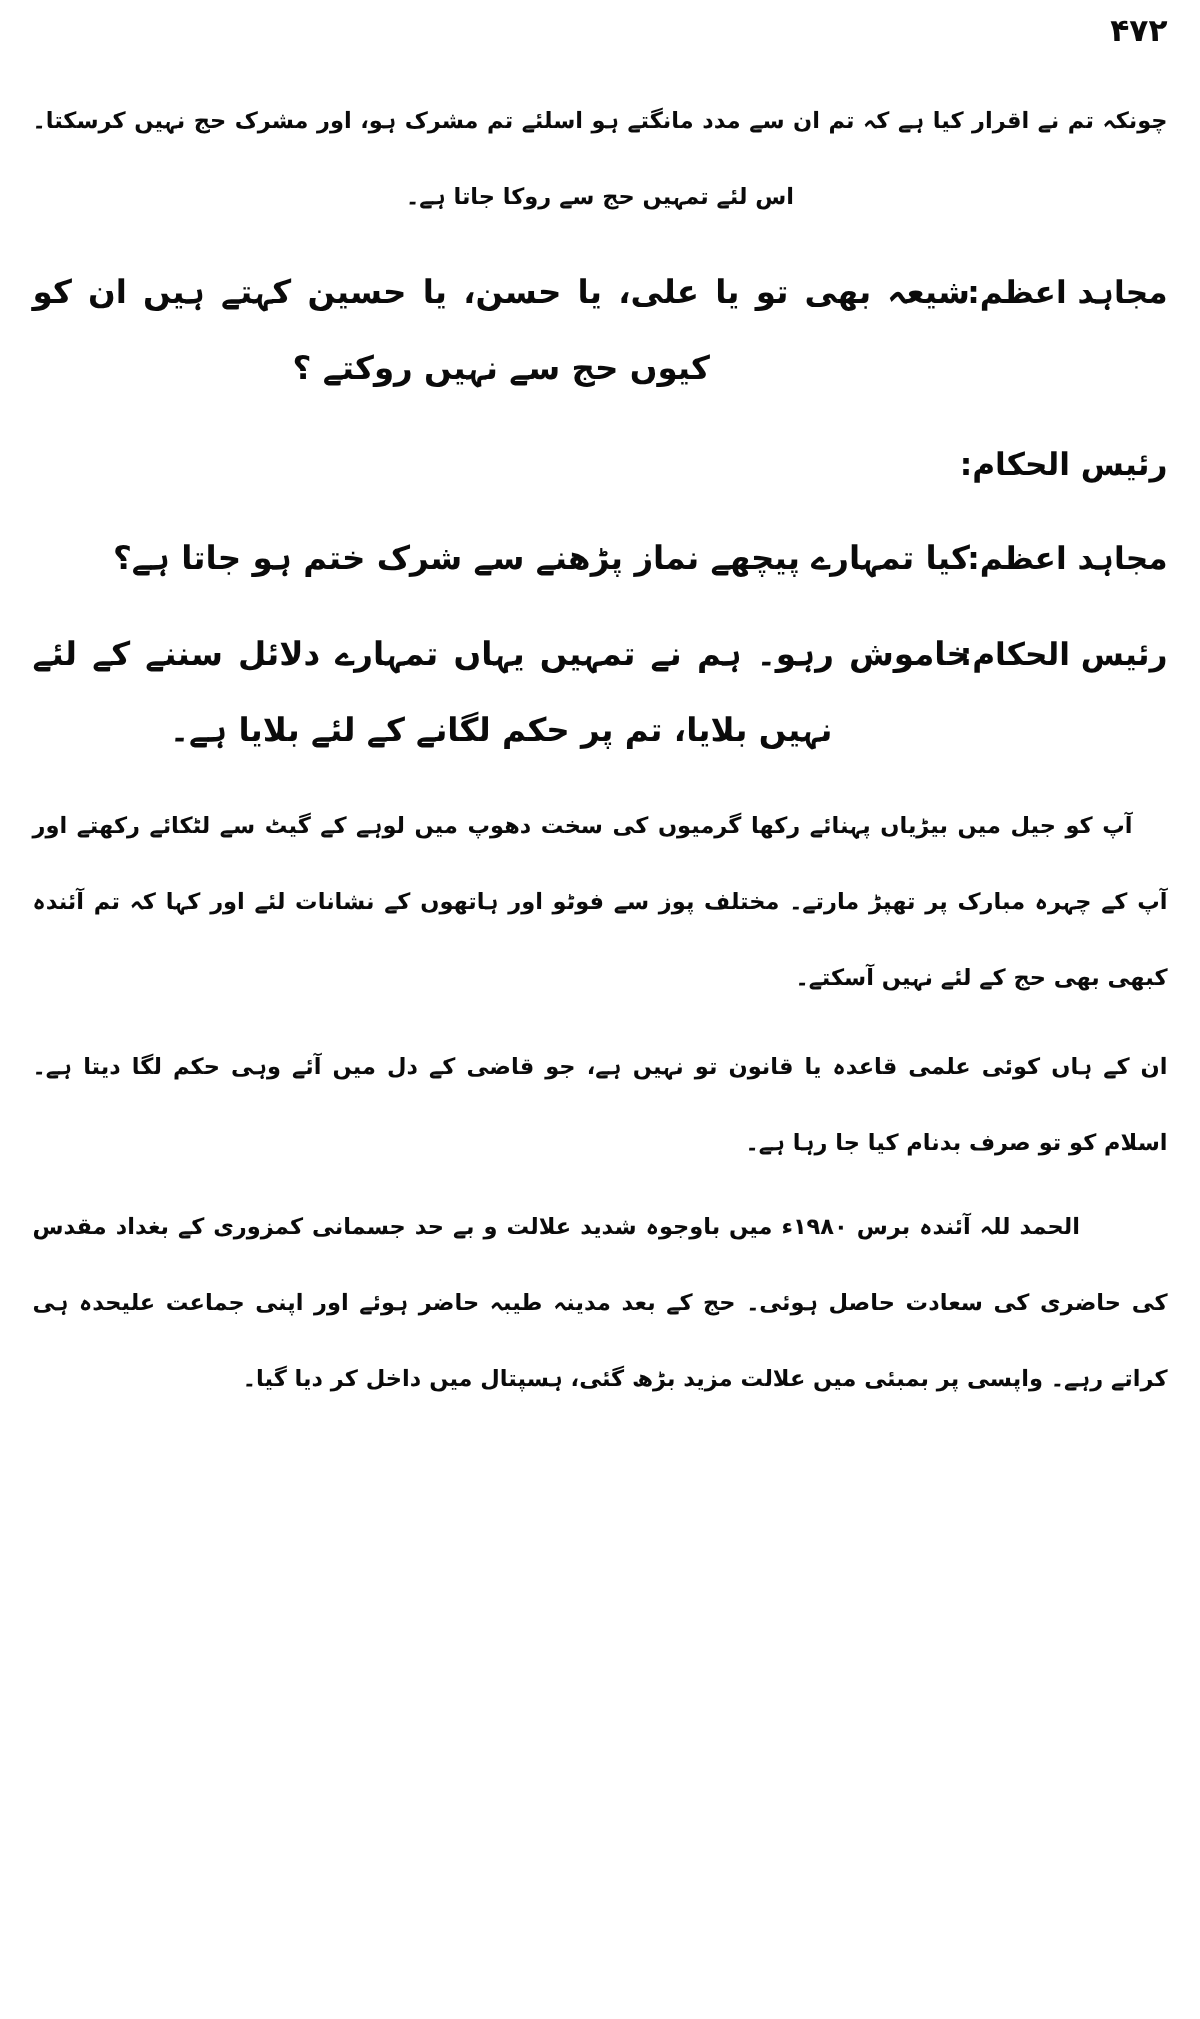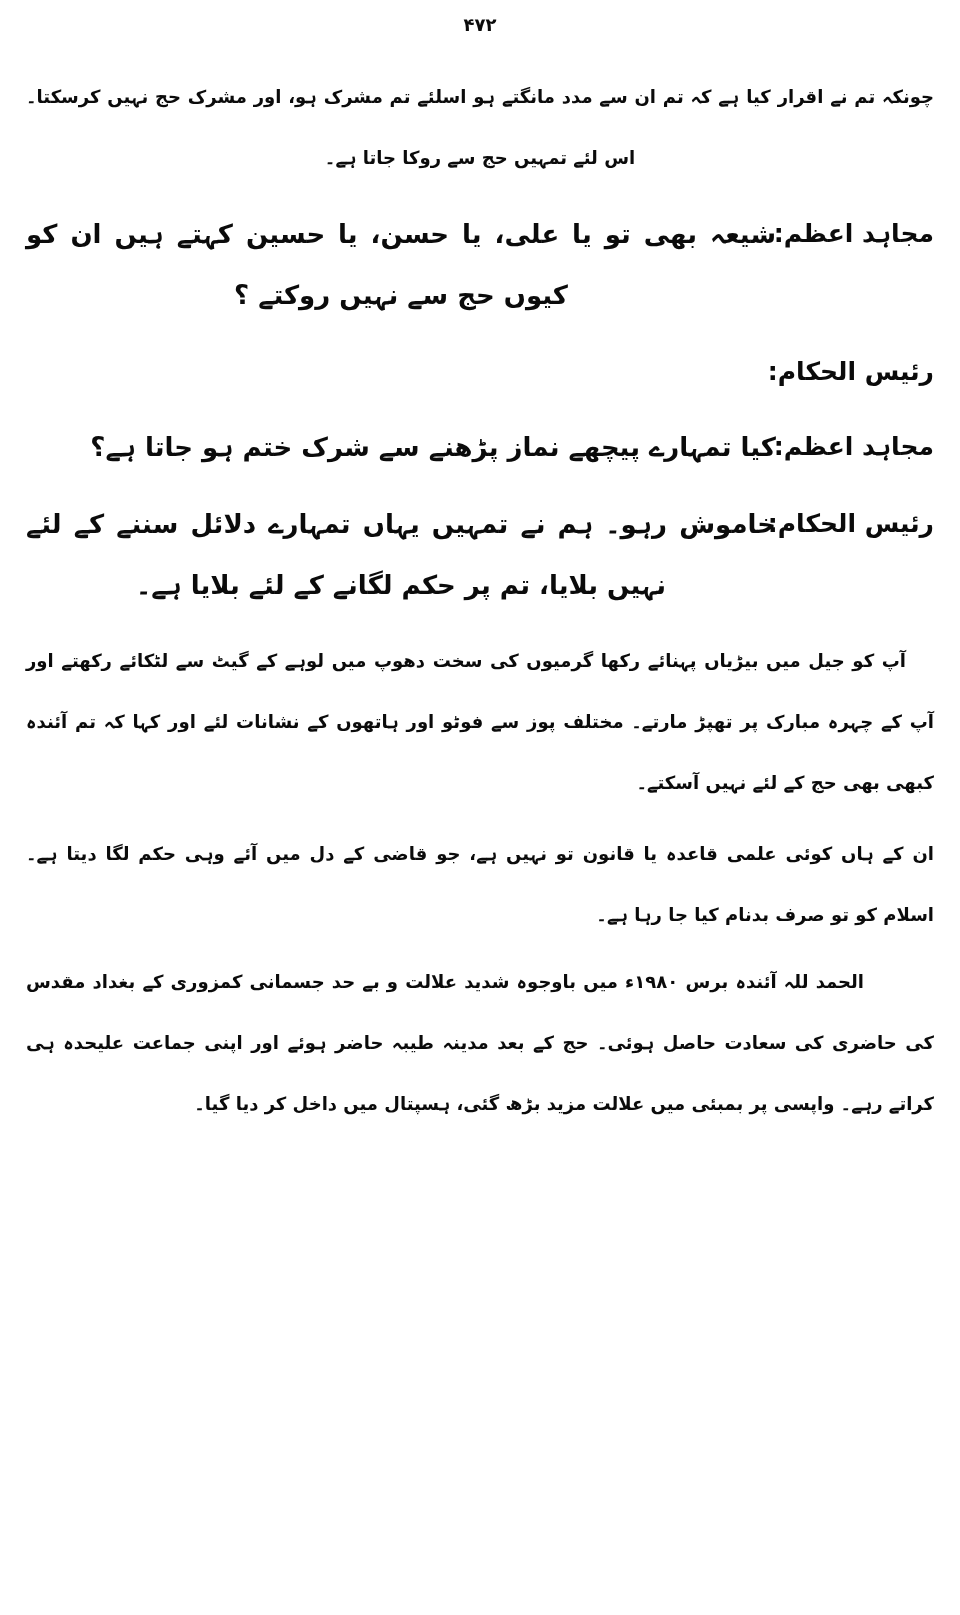--- a/index.html
+++ b/index.html
@@ -6,21 +6,21 @@
   .page{
     width:960px;height:1615px;box-sizing:border-box;
     padding:6px 26px 0 26px;
     background:#ffffff;color:#0b0b0b;
     direction:rtl;
     font-family:"DejaVu Sans",sans-serif;
     font-weight:700;
     overflow:hidden;
   }
   .page-number{
-    text-align:center;font-size:18px;line-height:34px;
+    text-align:right;font-size:25px;line-height:34px;
     letter-spacing:3px;margin:2px 0 24px 0;
   }
   p{margin:0;}
   .para{
     font-size:18px;line-height:61px;
     text-align:justify;text-justify:inter-word;
   }
   .center-last{text-align-last:center;}
   .opening{margin-bottom:4px;}
   .dialogue-row{display:flex;align-items:flex-start;margin-top:16px;}

